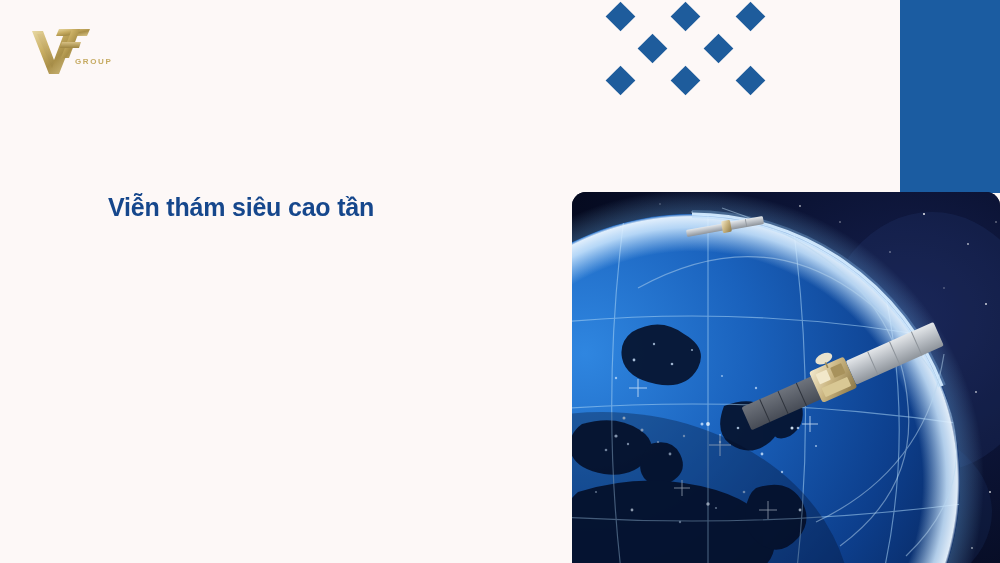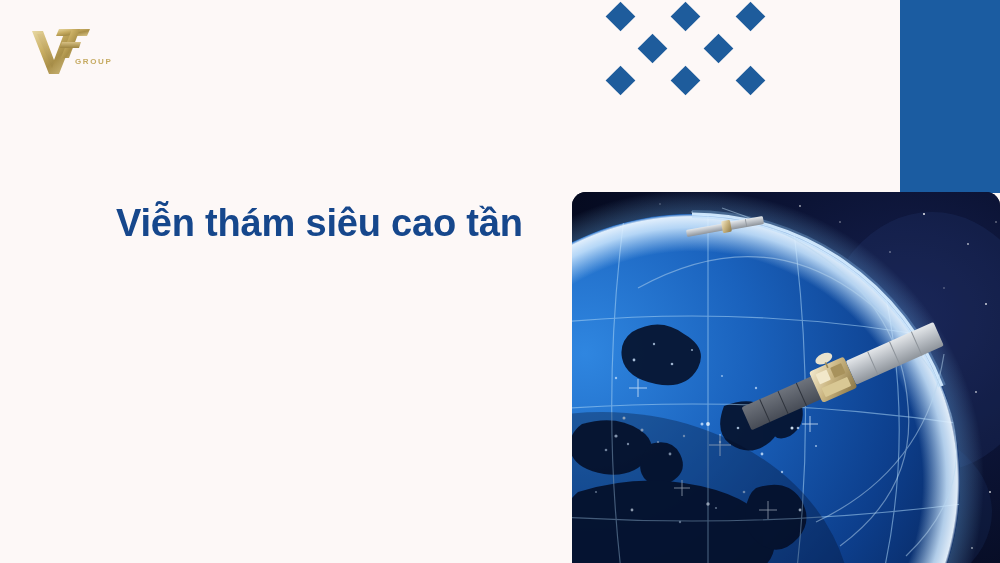--- a/index.html
+++ b/index.html
@@ -66,22 +66,22 @@
   }
 
   
   .headline {
     position: absolute;
     left: 108px;
     top: 192px;
     width: 420px;
   }
   .title {
-    margin: 8px;
-    font-size: 38px;
+    margin: 0;
+    font-size: 25px;
     font-weight: 700;
     color: #16478c;
     letter-spacing: -0.2px;
     line-height: 1.25;
     white-space: nowrap;
   }
   .subtitle {
     margin: 0;
     padding-left: 100px;
     padding-top: 52px;

